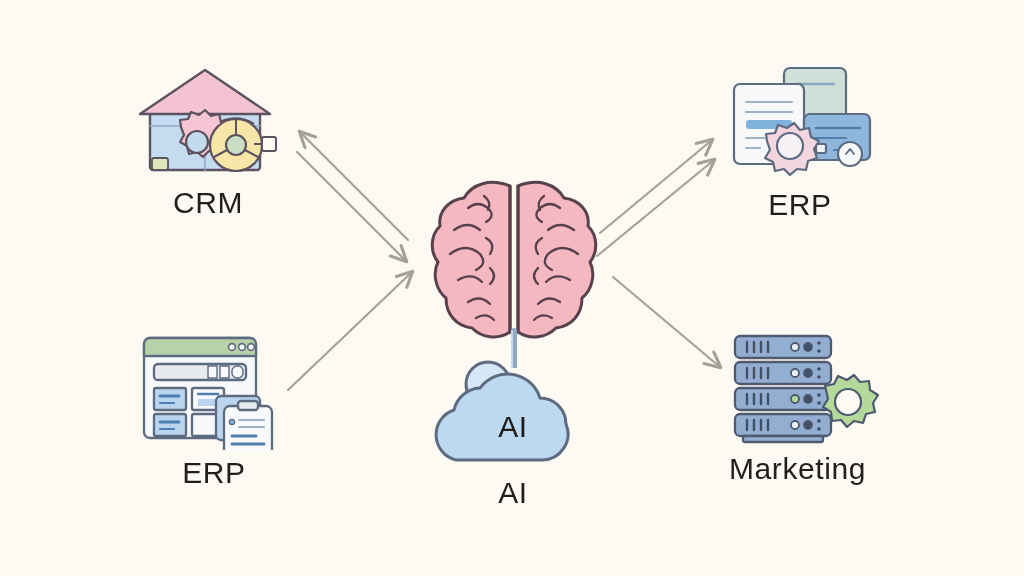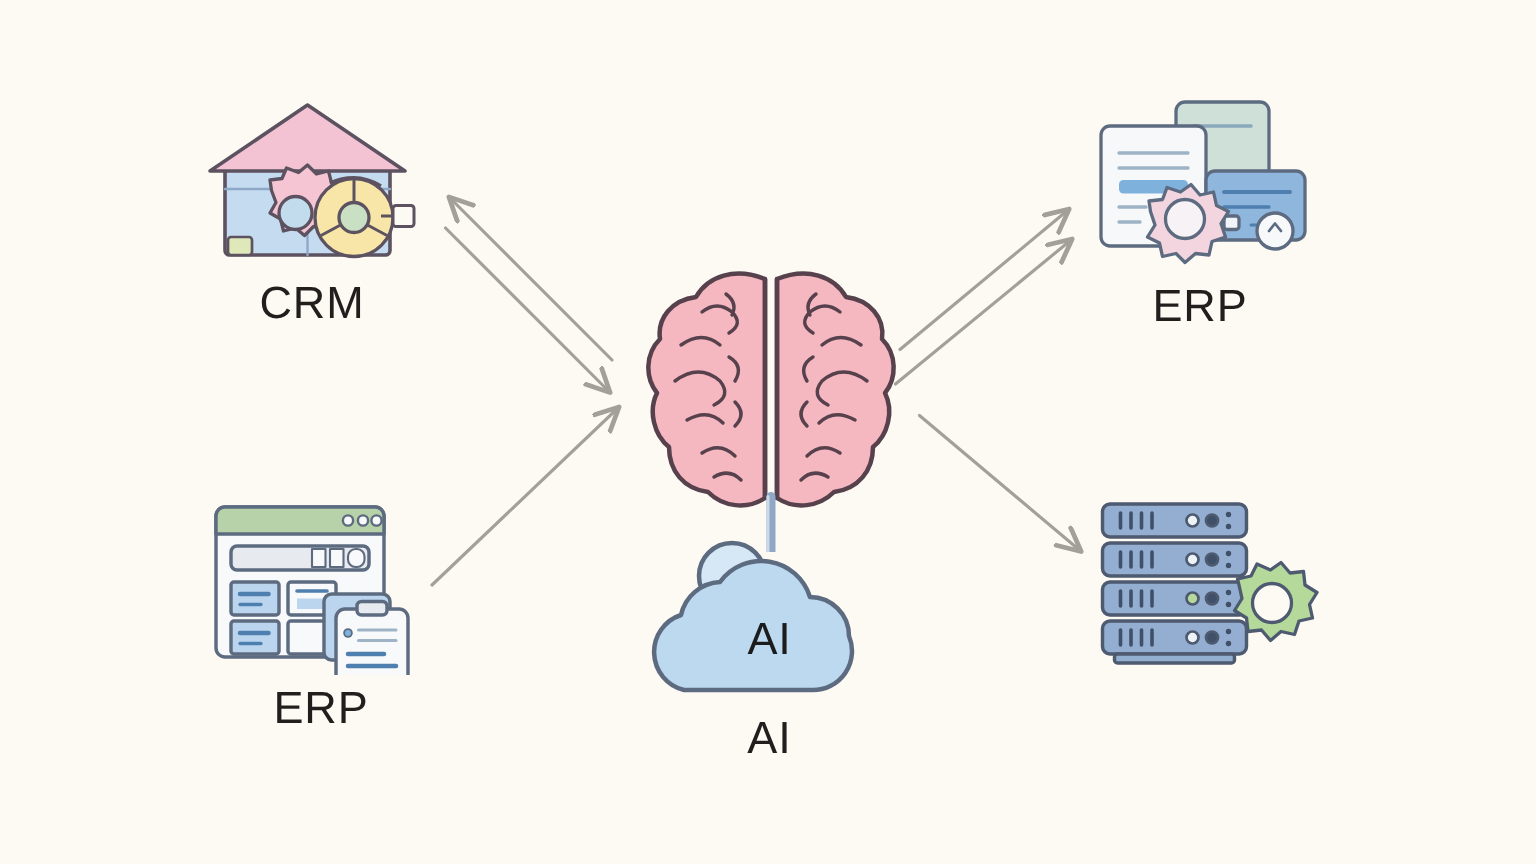--- a/index.html
+++ b/index.html
@@ -263,20 +263,21 @@
           <rect x="30" y="110" width="80" height="6" rx="2" fill="#93aed0"></rect>
         </g>
 
         <g stroke="#4d5a70" stroke-width="2.2" stroke-linejoin="round">
           <path fill="#b5d99a" d="
             M112,60 l9,-2 l4,-8 l9,4 l7,-5 l6,7 l9,-1 l1,9 l8,5 l-5,8 l2,9 l-9,2 l-3,9 l-9,-2 l-7,6 l-6,-7 l-9,1 l-1,-9 l-8,-5 l5,-8 l-2,-9 z"></path>
           <circle cx="135" cy="76" r="13" fill="#fdfaf4"></circle>
         </g>
       </svg>
     </div>
+    <div class="node-label">Marketing</div>
   </div>
 
   <div class="node" id="node-brain">
     <div class="icon-wrap">
       <svg width="180" height="200" viewBox="0 0 180 200">
         <g stroke="#56414c" stroke-width="3" stroke-linejoin="round" stroke-linecap="round" fill="#f6b8c0">
 
           <path d="M86,18
                    C66,10 48,16 40,30
                    C24,32 14,44 16,58

